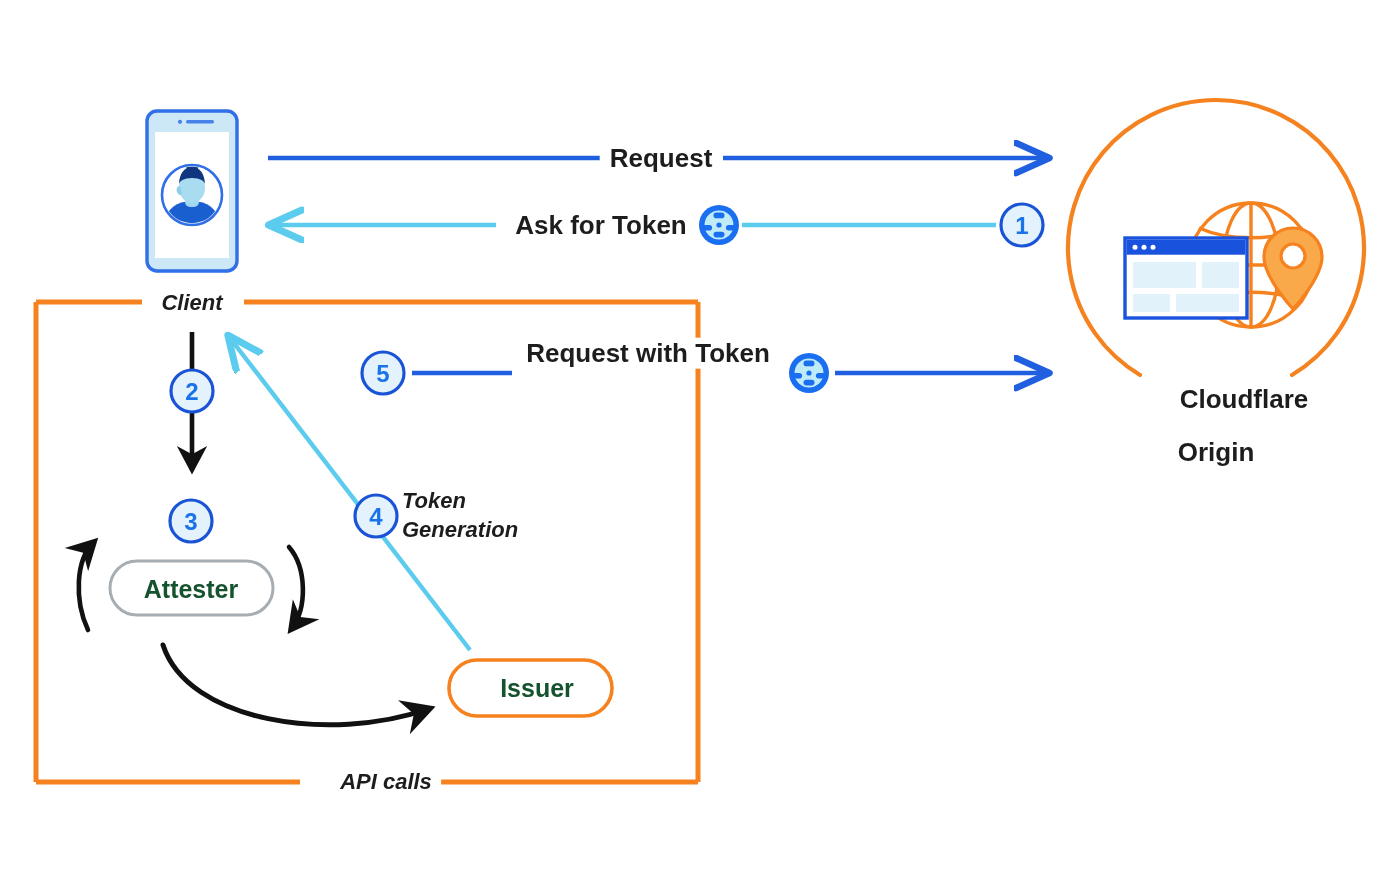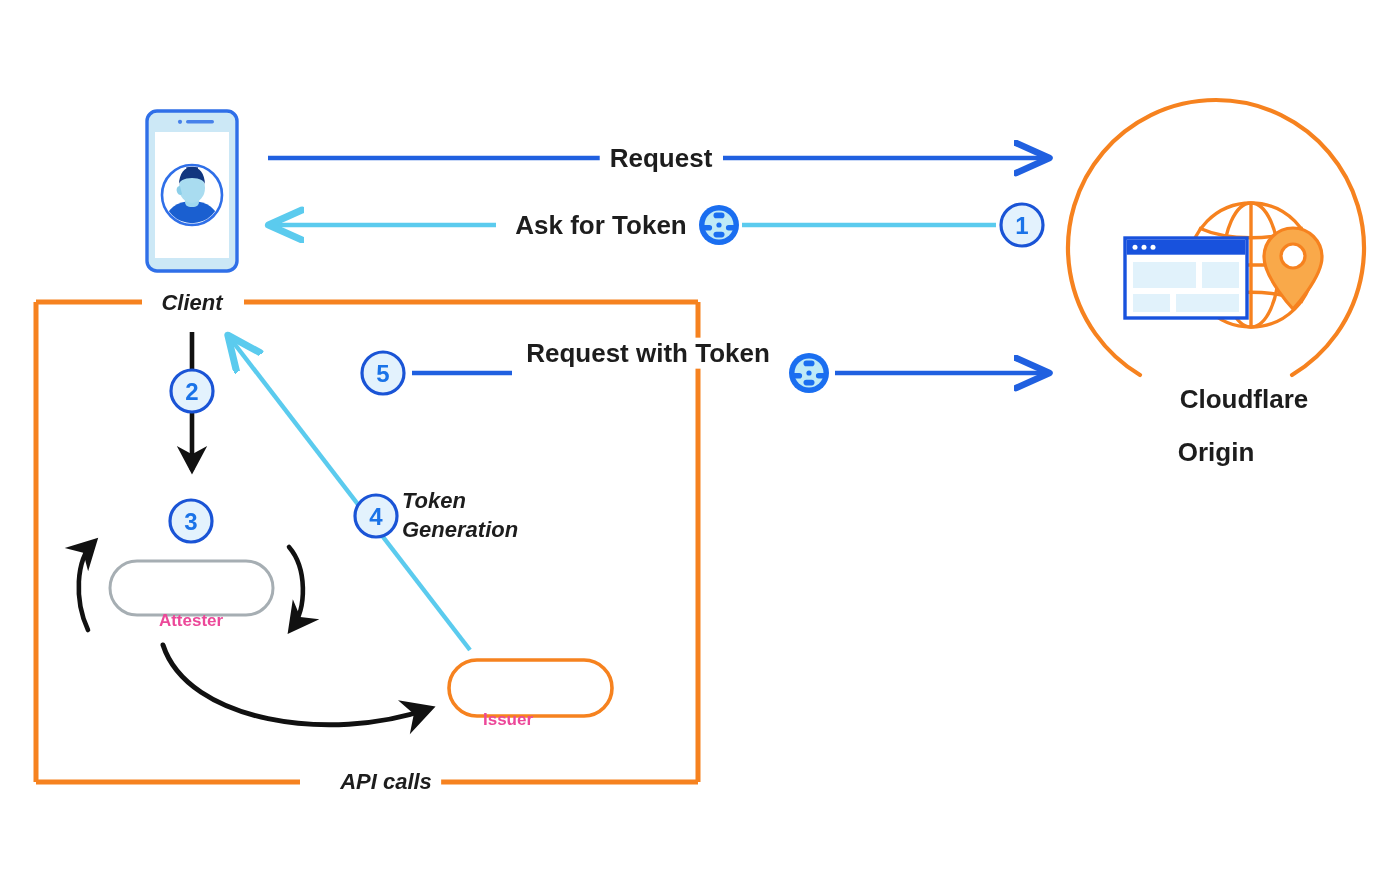--- a/index.html
+++ b/index.html
@@ -43,26 +43,25 @@
     font-family: "Liberation Sans", sans-serif;
     font-size: 24px;
     font-weight: bold;
     color: #1a73e8;
     background: transparent;
   }
   .shape-label {
     position: absolute;
     transform: translate(-50%, -50%);
     font-family: "Liberation Sans", sans-serif;
-    font-size: 17px;
+    font-size: 25px;
     font-weight: bold;
-    color: #ec4899;
+    color: #14532d;
     background: transparent;
     white-space: nowrap;
-    margin-top: 32px;
   }
 </style>
 </head>
 <body>
 
 <div id="stage">
 
   <svg class="layer" viewBox="0 0 1390 882">
     <defs>
       <marker id="arrowBlue" markerWidth="10" markerHeight="10" refX="7.2" refY="4" orient="auto">
@@ -230,21 +229,21 @@
   <div class="lbl center f26" style="left:648px; top:353px; padding:0 10px;">Request with Token</div>
 
   <div class="lbl left f25" style="left:402px; top:501px;">Token</div>
   <div class="lbl left f25" style="left:402px; top:530px;text-align:center;">Generation</div>
 
   <div class="lbl center f25" style="left:192px; top:303px; padding:0 9px;">Client</div>
   <div class="lbl center f25" style="left:386px; top:782px; padding:0 9px;">API calls</div>
 
   <div class="shape-label" style="left:191px; top:589px;">Attester</div>
 
-  <div class="shape-label" style="left:508px; top:688px;">Issuer</div>
+  <div class="shape-label" style="left:537px; top:688px;">Issuer</div>
 
   <div class="lbl center f26" style="left:1216px; top:399px; background:transparent;margin-left:28px;">Cloudflare</div>
   <div class="lbl center f26" style="left:1216px; top:452px; background:transparent;">Origin</div>
 
   <div class="numtxt" style="left:1022px; top:226px;">1</div>
   <div class="numtxt" style="left:192px; top:392px;">2</div>
   <div class="numtxt" style="left:191px; top:522px;">3</div>
   <div class="numtxt" style="left:376px; top:517px;">4</div>
   <div class="numtxt" style="left:383px; top:374px;">5</div>
 

